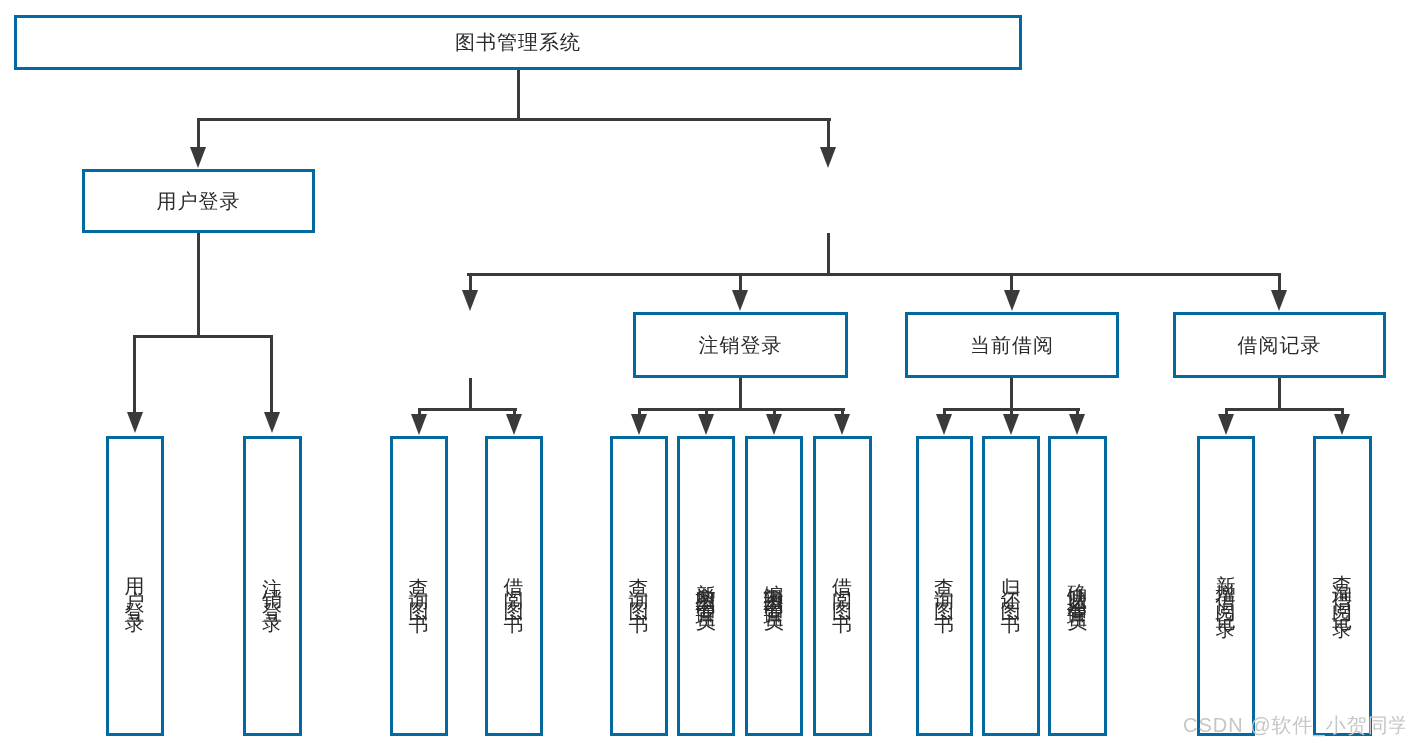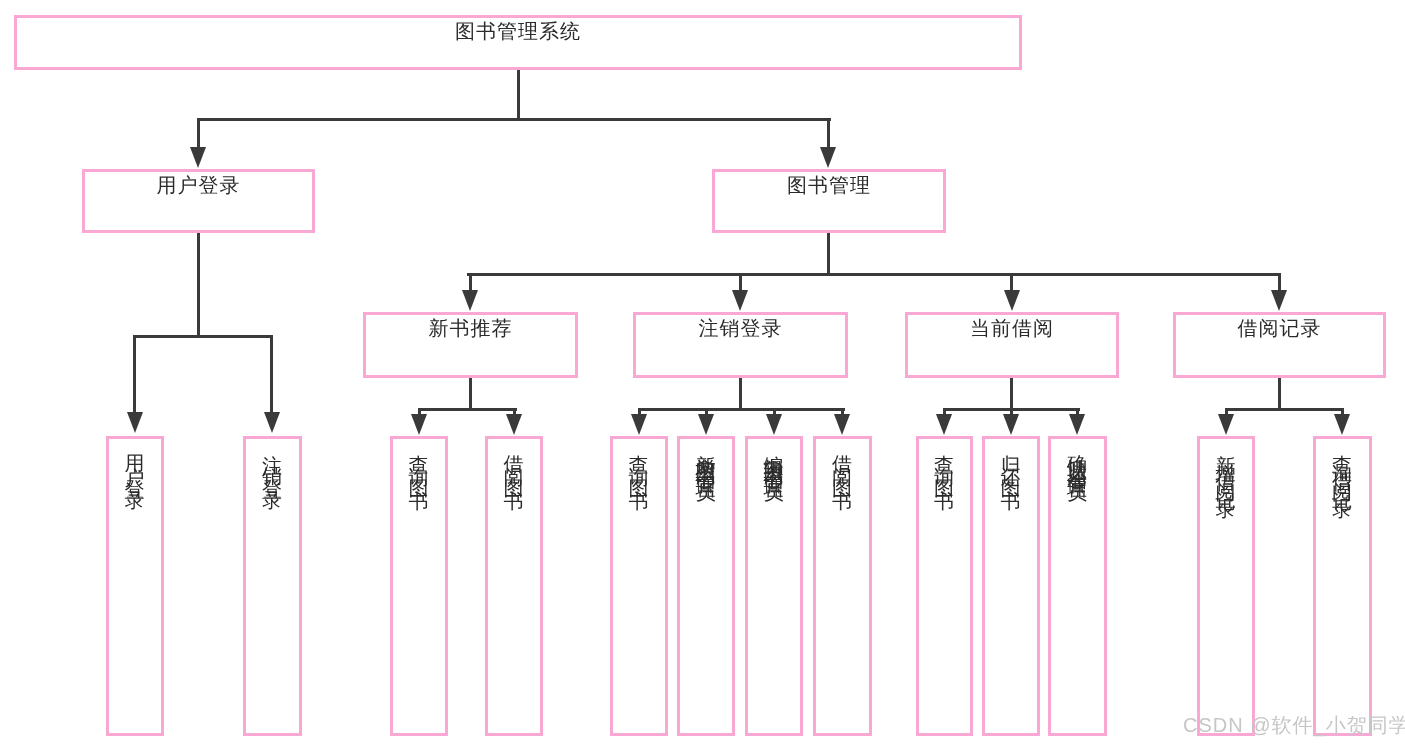--- a/index.html
+++ b/index.html
@@ -11,23 +11,24 @@
   #canvas {
     position: relative;
     width: 1405px;
     height: 747px;
     background: #ffffff;
     overflow: hidden;
   }
   .box {
     position: absolute;
     box-sizing: border-box;
-    border: 3px solid #f9a8d4;
+    border: 3px solid #0369a1;
     background: #ffffff;
     display: flex;
+    align-items: center;
     justify-content: center;
     color: #2b2b2b;
     font-size: 20px;
     letter-spacing: 1px;
     z-index: 2;
   }
   .vtext {
     writing-mode: vertical-rl;
     text-orientation: mixed;
     letter-spacing: 12px;
@@ -72,45 +73,39 @@
   <div class="ln" style="left:517px; top:70px; width:3px; height:48px;"></div>
   <div class="ln" style="left:197px; top:118px; width:634px; height:3px;"></div>
   <div class="ln" style="left:197px; top:118px; width:3px; height:31px;"></div>
   <div class="arrow" style="left:190px; top:147px;"></div>
   <div class="ln" style="left:827px; top:118px; width:3px; height:31px;"></div>
   <div class="arrow" style="left:820px; top:147px;"></div>
 
   <div class="box" style="left:82px; top:169px; width:233px; height:64px;">
     <span>用户登录</span>
   </div>
-  <div class="box" style="left:712px; top:169px; width:234px; height:64px;">
-    <span>图书管理</span>
-  </div>
 
   <div class="ln" style="left:197px; top:233px; width:3px; height:102px;"></div>
   <div class="ln" style="left:133px; top:335px; width:140px; height:3px;"></div>
   <div class="ln" style="left:133px; top:335px; width:3px; height:77px;"></div>
   <div class="arrow" style="left:127px; top:412px;"></div>
   <div class="ln" style="left:270px; top:335px; width:3px; height:77px;"></div>
   <div class="arrow" style="left:264px; top:412px;"></div>
 
   <div class="ln" style="left:827px; top:233px; width:3px; height:40px;"></div>
   <div class="ln" style="left:467px; top:273px; width:813px; height:3px;"></div>
   <div class="ln" style="left:469px; top:273px; width:3px; height:19px;"></div>
   <div class="arrow" style="left:462px; top:290px;"></div>
   <div class="ln" style="left:739px; top:273px; width:3px; height:19px;"></div>
   <div class="arrow" style="left:732px; top:290px;"></div>
   <div class="ln" style="left:1010px; top:273px; width:3px; height:19px;"></div>
   <div class="arrow" style="left:1004px; top:290px;"></div>
   <div class="ln" style="left:1278px; top:273px; width:3px; height:19px;"></div>
   <div class="arrow" style="left:1271px; top:290px;"></div>
 
-  <div class="box" style="left:363px; top:312px; width:215px; height:66px;">
-    <span>新书推荐</span>
-  </div>
   <div class="box" style="left:633px; top:312px; width:215px; height:66px;">
     <span>注销登录</span>
   </div>
   <div class="box" style="left:1173px; top:312px; width:213px; height:66px;">
     <span>借阅记录</span>
   </div>
   <div class="box" style="left:905px; top:312px; width:214px; height:66px;">
     <span>当前借阅</span>
   </div>
 

